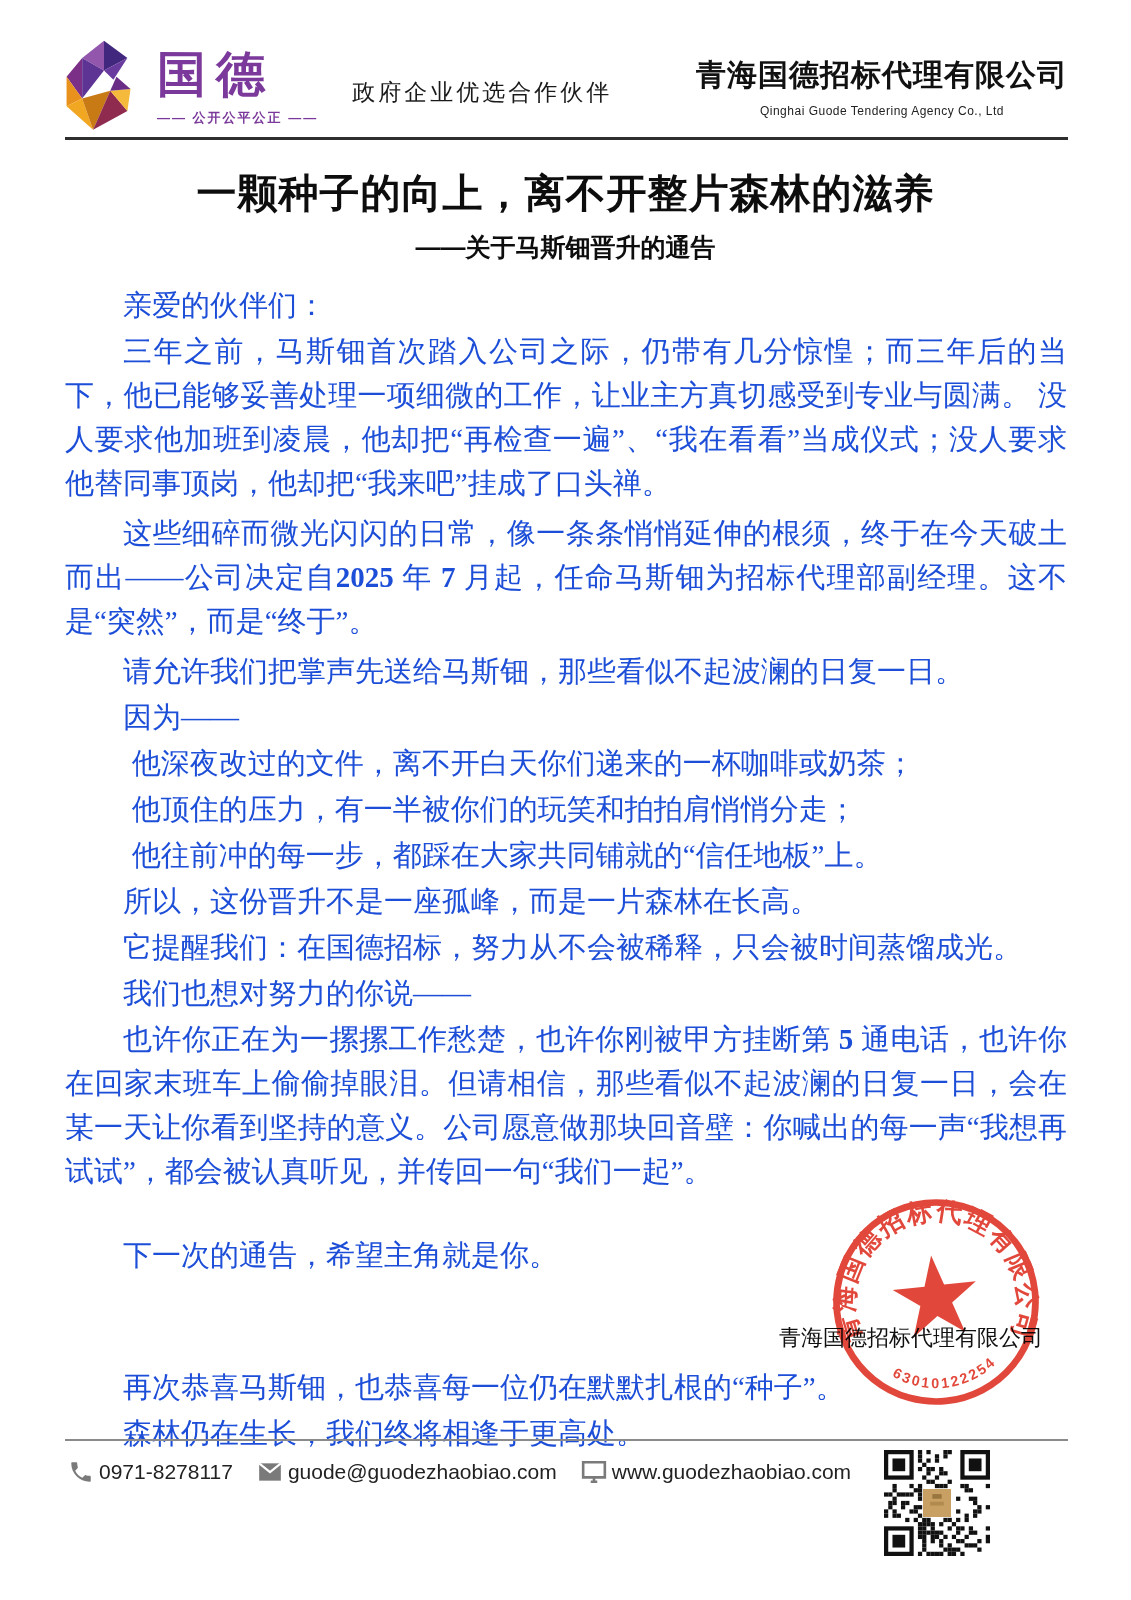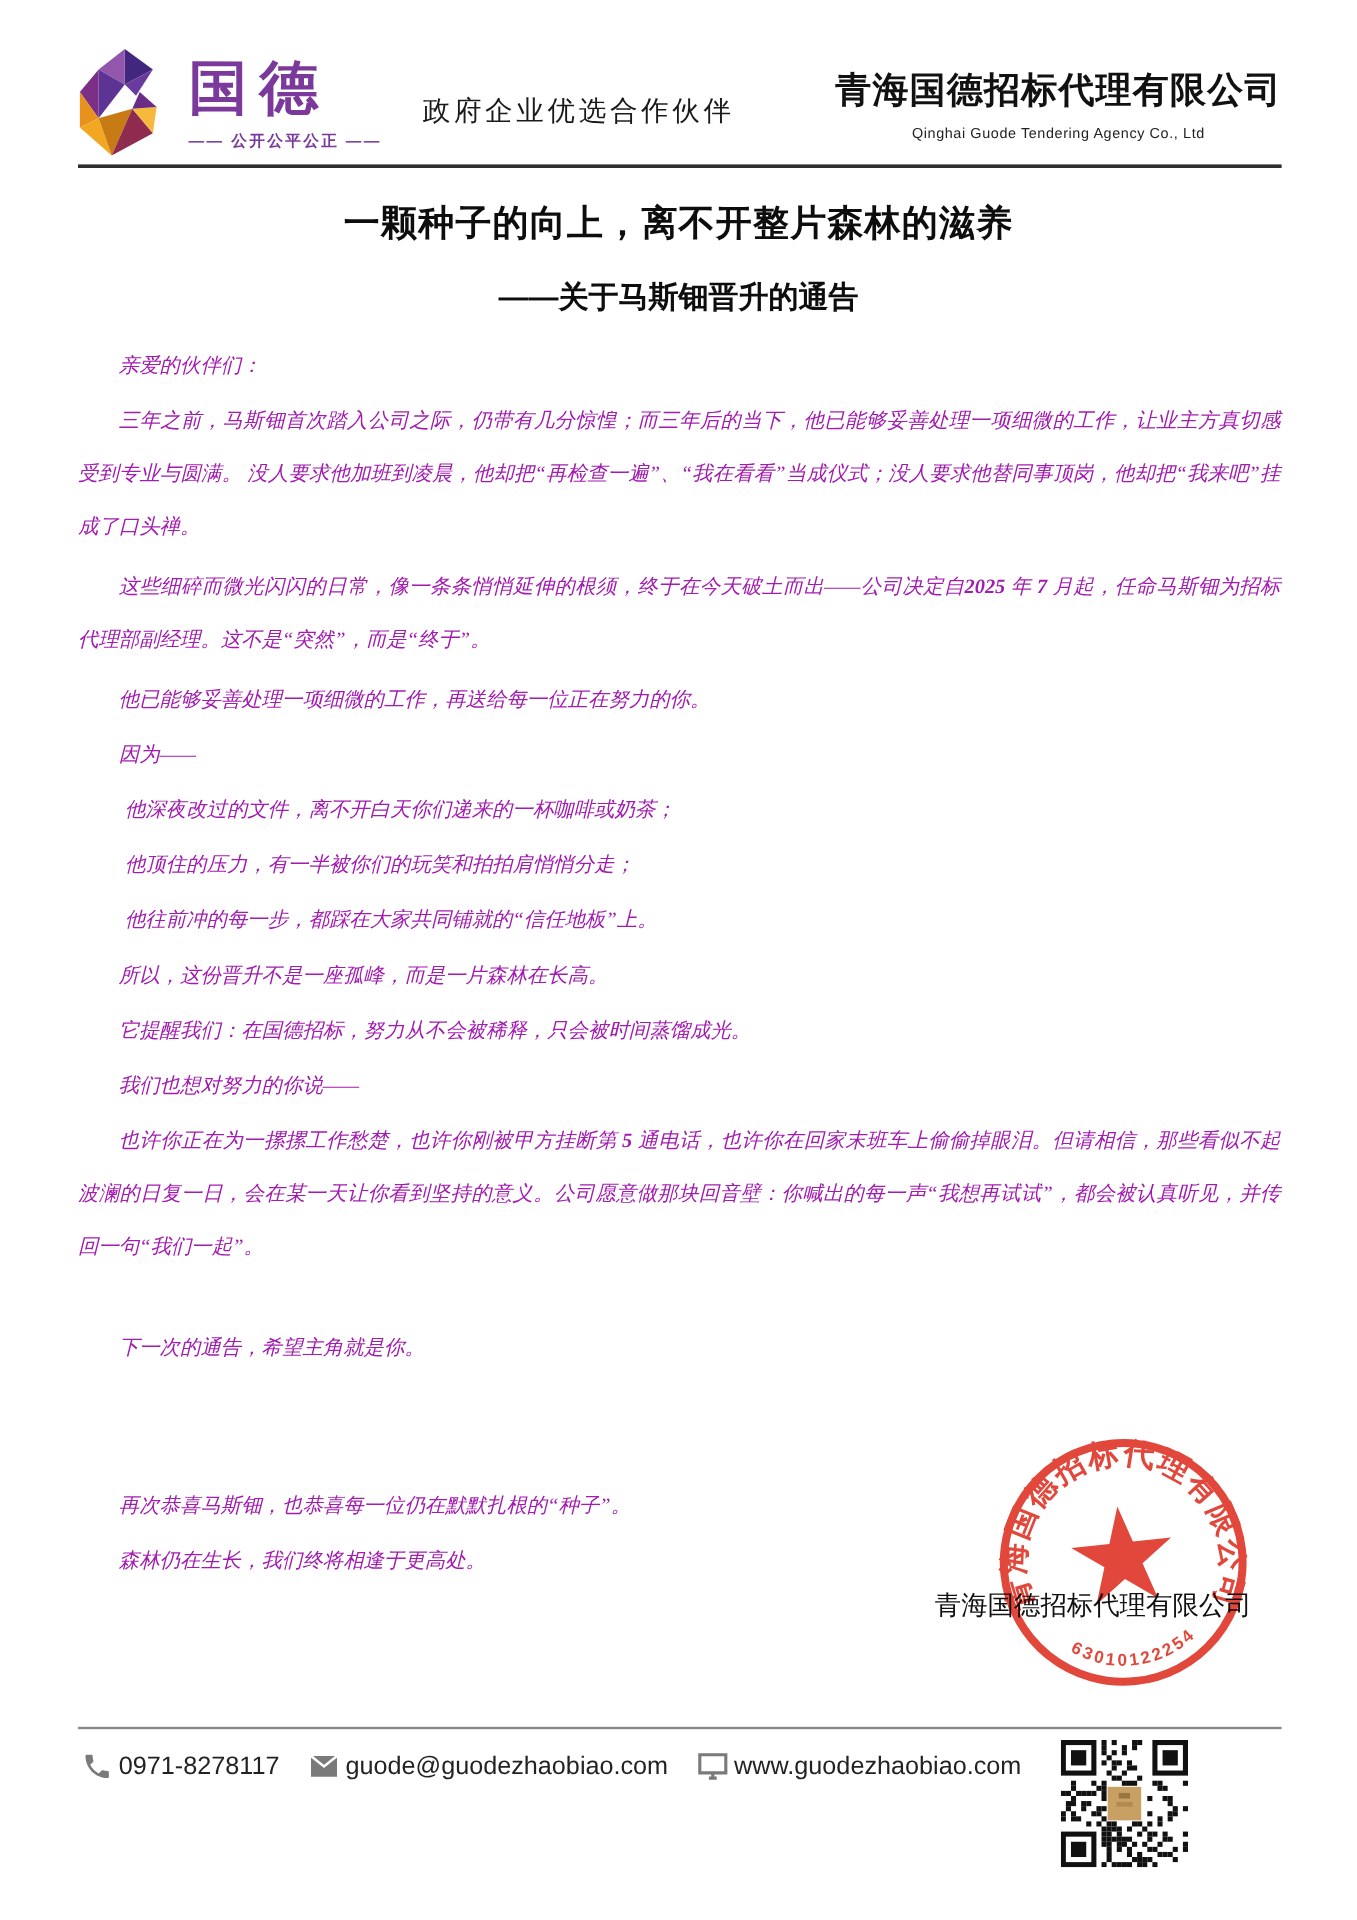--- a/index.html
+++ b/index.html
@@ -25,27 +25,27 @@
   .slogan2 { margin-top:12px; font-size:23px; letter-spacing:3px; color:#1a1a1a; }
   .company-block { margin-left:auto; text-align:right;
                    font-family:"Liberation Sans", sans-serif; }
   .company-cn { font-size:30px; font-weight:bold; color:#111; letter-spacing:1px; }
   .company-en { margin-top:8px; font-size:12px; color:#222; letter-spacing:0.5px;text-align:center; }
   .header-rule { position:absolute; top:137px; left:65px; right:63px;
                  border-top:3px solid #2e2e2e; }
   
   .doc-title { position:absolute; top:166px; left:0; width:100%; text-align:center;
                font-family:"Liberation Sans", sans-serif; font-weight:bold;
-               font-size:30px; color:#0d0d0d; letter-spacing:1px; }
+               font-size:40px; color:#0d0d0d; letter-spacing:1px; }
   .doc-subtitle { position:absolute; top:231px; left:0; width:100%; text-align:center;
                   font-family:"Liberation Sans", sans-serif; font-weight:bold;
                   font-size:25px; color:#0d0d0d; }
   
   .content { position:absolute; top:283px; left:65px; width:1002px;
-             font-size:17px; line-height:44px; color:#a21caf; text-align:justify;font-style:italic; }
+             font-size:29px; line-height:44px; color:#1d4ed8; text-align:justify; }
   .content p { text-indent:2em; margin:0 0 2px 0; }
   .content p.gap { margin-bottom:6px; }
   .content p.indent-plus { text-indent:2.3em; }
   .content p.big-gap1 { margin-top:40px; }
   .content p.big-gap2 { margin-top:88px; }
   .num { font-weight:bold; }
   
   .signature { position:absolute; top:1318px; right:88px; text-align:right;
                font-size:22px; line-height:40px; color:#101010; }
   
@@ -100,21 +100,21 @@
   </div>
   <div class="header-rule"></div>
 
   <div class="doc-title">一颗种子的向上，离不开整片森林的滋养</div>
   <div class="doc-subtitle">——关于马斯钿晋升的通告</div>
 
   <div class="content">
     <p>亲爱的伙伴们：</p>
     <p class="gap">三年之前，马斯钿首次踏入公司之际，仍带有几分惊惶；而三年后的当下，他已能够妥善处理一项细微的工作，让业主方真切感受到专业与圆满。 没人要求他加班到凌晨，他却把“再检查一遍”、“我在看看”当成仪式；没人要求他替同事顶岗，他却把“我来吧”挂成了口头禅。</p>
     <p class="gap"><span>这些细碎而微光闪闪的日常，像一条条悄悄延伸的根须，终于在今天破土而出——公司决定自</span><span class="num">2025</span><span> 年 </span><span class="num">7</span><span> 月起，任命马斯钿为招标代理部副经理。这不是“突然”，而是“终于”。</span></p>
-    <p>他已能够妥善处理一项细微的工作，再送给每一位正在努力的你。</p>
+    <p>请允许我们把掌声先送给马斯钿，那些看似不起波澜的日复一日。</p>
     <p>因为——</p>
     <p class="indent-plus">他深夜改过的文件，离不开白天你们递来的一杯咖啡或奶茶；</p>
     <p class="indent-plus">他顶住的压力，有一半被你们的玩笑和拍拍肩悄悄分走；</p>
     <p class="indent-plus">他往前冲的每一步，都踩在大家共同铺就的“信任地板”上。</p>
     <p>所以，这份晋升不是一座孤峰，而是一片森林在长高。</p>
     <p>它提醒我们：在国德招标，努力从不会被稀释，只会被时间蒸馏成光。</p>
     <p>我们也想对努力的你说——</p>
     <p class="gap"><span>也许你正在为一摞摞工作愁楚，也许你刚被甲方挂断第 </span><span class="num">5</span><span> 通电话，也许你在回家末班车上偷偷掉眼泪。但请相信，那些看似不起波澜的日复一日，会在某一天让你看到坚持的意义。公司愿意做那块回音壁：你喊出的每一声“我想再试试”，都会被认真听见，并传回一句“我们一起”。</span></p>
     <p class="big-gap1">下一次的通告，希望主角就是你。</p>
     <p class="big-gap2">再次恭喜马斯钿，也恭喜每一位仍在默默扎根的“种子”。</p>

